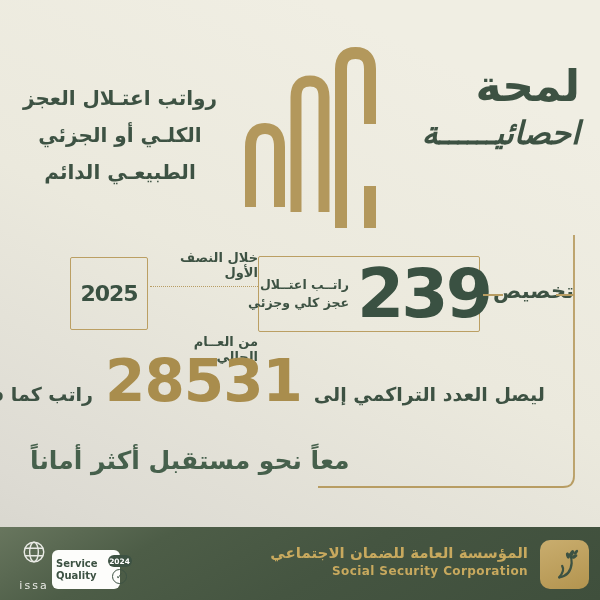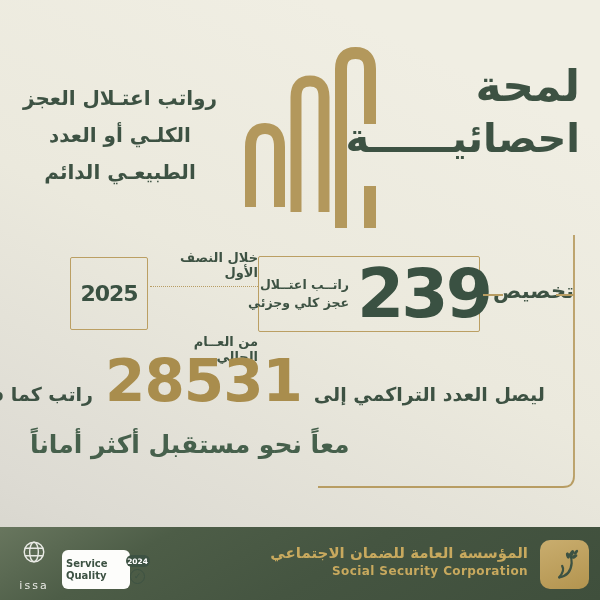--- a/index.html
+++ b/index.html
@@ -9,21 +9,21 @@
     position:relative; width:600px; height:600px; overflow:hidden;
     background:linear-gradient(205deg,#f0eee3 15%,#ebe9dd 50%,#dddbd3 85%,#d5d3cb 100%);
   }
 
   
   .title-right{
     position:absolute; top:58px; right:20px; text-align:right; direction:rtl;
     color:#3d5243; font-weight:bold; line-height:1.25; white-space:nowrap;
   }
   .title-right .l1{ font-size:44px; }
-  .title-right .l2{ font-size:40px; }
+  .title-right .l2{ font-size:32px;font-style:italic; }
   .title-left{
     position:absolute; top:80px; left:14px; width:212px; text-align:center; direction:rtl;
     color:#3d5243; font-weight:bold; font-size:20px; line-height:1.85;
   }
   .bars-svg{ position:absolute; left:0; top:0; pointer-events:none; }
 
   
   .box{ position:absolute; border:1.5px solid #bb9f63; border-radius:2px; }
   .box-2025{ left:70px; top:257px; width:78px; height:73px;
     display:flex; align-items:center; justify-content:center;
@@ -50,34 +50,34 @@
   .cumulative{
     position:absolute; top:352px; right:55px; left:20px;
     display:flex; direction:rtl; align-items:baseline; justify-content:flex-start;
     gap:12px; white-space:nowrap;
   }
   .cumulative .pre,.cumulative .suf{ color:#3d5243; font-weight:bold; font-size:19px; }
   .cumulative .val{ color:#a98d4d; font-weight:bold; font-size:58px; line-height:1;
     letter-spacing:-1px; }
 
   
-  .slogan{ position:absolute; left:30px; top:430px; direction:rtl; white-space:nowrap;
+  .slogan{ position:absolute; left:30px; top:446px; direction:rtl; white-space:nowrap;
     color:#46604c; font-weight:bold; font-size:25px; }
 
   
   .footer{
     position:absolute; left:0; bottom:0; width:600px; height:73px;
     background:linear-gradient(150deg,#68765e 0%,#4d5d47 25%,#455541 55%,#3f4f3c 100%);
   }
   .issa{ position:absolute; left:18px; top:12px; width:32px; text-align:center; }
   .issa svg{ display:block; margin:0 auto; }
   .issa .issa-text{ color:#e9eae5; font-size:11px; letter-spacing:2px; margin-top:14px; }
   .badge{
-    position:absolute; left:62px; top:23px; width:68px; height:39px; background:#fdfdfb;
-    border-radius:6px; display:flex; align-items:center; padding:3px 4px; gap:18px;
+    position:absolute; left:52px; top:23px; width:68px; height:39px; background:#fdfdfb;
+    border-radius:6px; display:flex; align-items:center; padding:3px 4px; gap:10px;
   }
   .badge .sq{ color:#3d5243; font-weight:bold; font-size:10px; line-height:1.15; flex:1; }
   .badge .col{ width:24px; display:flex; flex-direction:column; align-items:center; gap:2px; }
   .badge .yr{ background:#3d5243; color:#ffffff; font-weight:bold; font-size:7.5px;
     border-radius:6px; width:24px; text-align:center; padding:1.5px 0; }
   .badge .chk{ width:15px; height:15px; border:1.6px solid #3d5243; border-radius:50%;
     color:#3d5243; font-size:9px; font-weight:bold; display:flex; align-items:center;
     justify-content:center; line-height:1; }
   .org{ position:absolute; right:72px; top:17px; text-align:right; direction:rtl; }
   .org .ar{ color:#c8a95e; font-weight:bold; font-size:15px; }
@@ -109,21 +109,21 @@
     <path d="M574,235 L574,476 Q574,487 563,487 L318,487" fill="none" stroke="#b89d63" stroke-width="1.8"></path>
   </svg>
 
   <div class="title-right">
     <div class="l1">لمحة</div>
     <div class="l2">احصائيــــــة</div>
   </div>
 
   <div class="title-left">
     <div>رواتب اعتـلال العجز</div>
-    <div>الكلـي أو العدد</div>
+    <div>الكلـي أو الجزئي</div>
     <div>الطبيعـي الدائم</div>
   </div>
 
   <div class="box box-2025">
     <span>2025</span>
   </div>
 
   <div class="period">
     <div class="p1">خلال النصف الأول</div>
     <div class="p2">من العــام الحالي</div>

